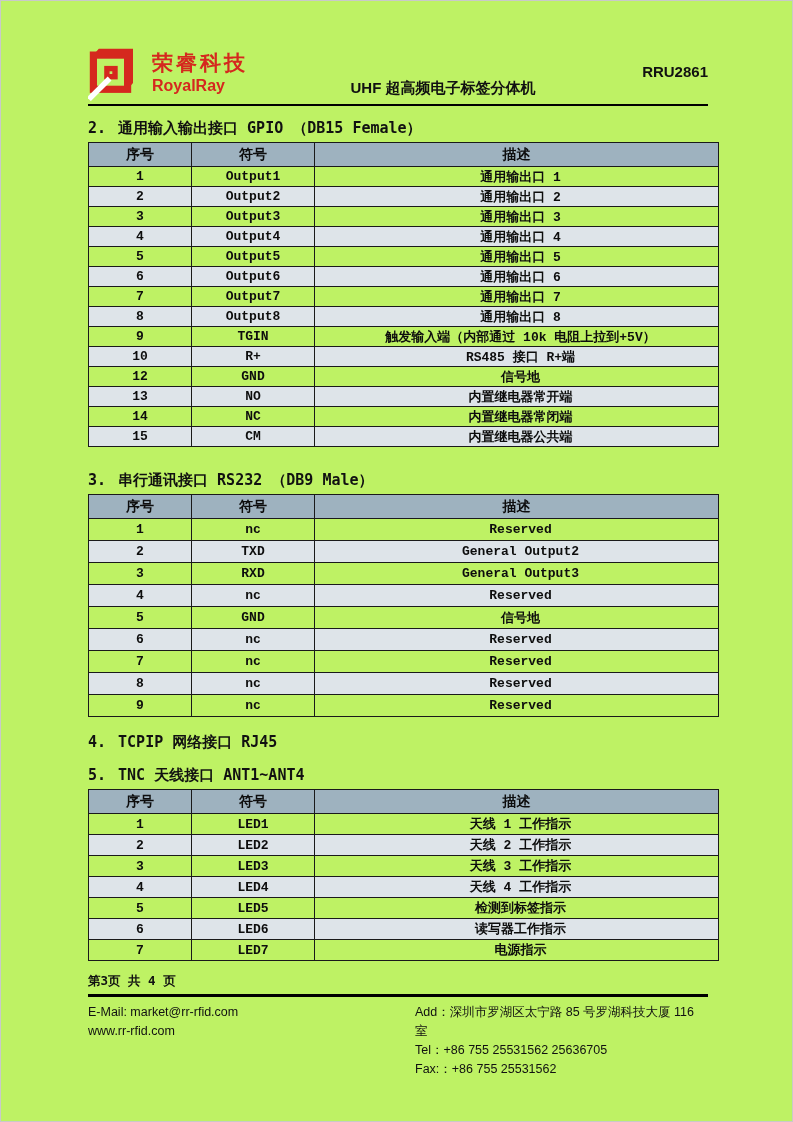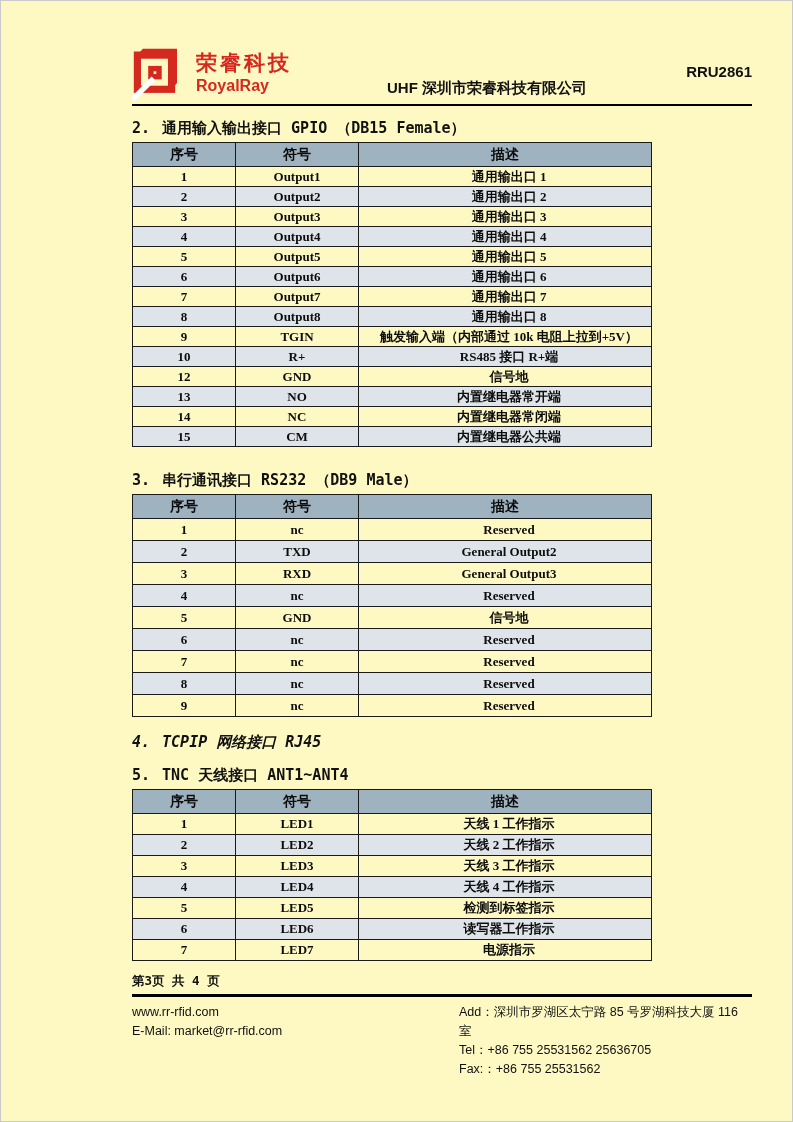--- a/index.html
+++ b/index.html
@@ -1,24 +1,23 @@
 <!DOCTYPE html>
 <html><head>
 <meta charset="utf-8">
 <style>
   * { margin:0; padding:0; box-sizing:border-box; }
   html,body { background:#ffffff; }
   body { font-family:"Liberation Sans","DejaVu Sans",sans-serif; }
   .page {
     position:relative;
     width:793px; height:1122px;
-    background:#fef9c3;
+    background:#bef264;
     border:1px solid #c9c9c9;
     overflow:hidden;
-    padding-left:44px;
   }
   .content { width:620px; margin-left:87px; }
 
   
   .page-header { position:relative; height:105px; border-bottom:2px solid #000; }
   .logo-wrap { position:absolute; left:0; top:46px; display:flex; align-items:flex-start; }
   .logo-icon { width:54px; height:54px; }
   .logo-text { margin-left:10px; padding-top:2px; }
   .logo-cn { font-size:21px; font-weight:bold; color:#d5281e; letter-spacing:3px;
              font-family:"Liberation Sans",sans-serif; }
@@ -28,27 +27,27 @@
                font-size:15px; font-weight:bold; color:#111; }
   .doc-model { position:absolute; right:0; bottom:24px; font-size:15px; font-weight:bold; color:#111; }
 
   
   .sec-heading { font-size:15px; font-weight:bold; color:#111;
                  font-family:"DejaVu Sans Mono","Liberation Mono",monospace;
                  line-height:20px; }
   .sec-heading .num { margin-right:12px; }
   #sec-0 { margin-top:12px; margin-bottom:4px; }
   #sec-1 { margin-top:23px; margin-bottom:4px; }
-  #sec-2 { margin-top:15px;font-style:italic; }
+  #sec-2 { margin-top:15px; }
   #sec-3 { margin-top:13px; }
   #sec-4 { margin-top:13px; margin-bottom:0; }
 
   
-  table { width:520px; border-collapse:collapse; table-layout:fixed;
-          font-family:Liberation Serif, serif; }
+  table { width:631px; border-collapse:collapse; table-layout:fixed;
+          font-family:Liberation Mono, monospace; }
   th, td { border:1px solid #1a1a1a; font-size:13px; font-weight:bold; color:#0d0d0d;
            overflow:hidden; white-space:nowrap; }
   th { background:#9eb2bf; height:24px; text-align:center; font-size:14px; }
   td { text-align:center; }
   td.desc { text-align:center; padding-left:8px; }
   col.c-no  { width:103px; }
   col.c-sym { width:123px; }
   tbody tr:nth-child(even) { background:#dee4e9; }
   #table-gpio td { height:20px; }
   #table-rs232 td { height:22px; }
@@ -76,21 +75,21 @@
           <path d="M12 2 H50 V40 L44 47 V9 H6 Z" fill="#d5281e"></path>
           <rect x="6" y="9" width="38" height="38" fill="none" stroke="#d5281e" stroke-width="8"></rect>
           <rect x="21" y="24" width="9" height="9" fill="none" stroke="#d5281e" stroke-width="6"></rect>
           <line x1="1" y1="58" x2="24" y2="35" stroke="#ffffff" stroke-width="6"></line>
         </svg>
         <div class="logo-text">
           <div class="logo-cn">荣睿科技</div>
           <div class="logo-en">RoyalRay</div>
         </div>
       </div>
-      <div class="doc-title">UHF 深圳市荣睿科技有限公司</div>
+      <div class="doc-title">UHF 超高频电子标签分体机</div>
       <div class="doc-model">RRU2861</div>
     </div>
 
     <div id="sec-0" class="sec-heading">
       <span class="num">2.</span><span>通用输入输出接口 GPIO （DB15 Female）</span>
     </div>
     <table id="table-gpio">
       <colgroup>
           <col class="c-no">
           <col class="c-sym">
@@ -300,22 +299,22 @@
             <td class="desc">电源指示</td>
           </tr>
         </tbody>
       </table>
 
     <div class="page-label">第3页 共 4 页</div>
     <div class="footer-rule"></div>
 
     <div class="footer-cols">
       <div class="footer-left">
+        <div>E-Mail: market@rr-rfid.com</div>
         <div>www.rr-rfid.com</div>
-        <div>E-Mail: market@rr-rfid.com</div>
       </div>
       <div class="footer-right">
         <div>Add：深圳市罗湖区太宁路 85 号罗湖科技大厦 116 室</div>
         <div>Tel：+86 755 25531562 25636705</div>
         <div>Fax:：+86 755 25531562</div>
       </div>
     </div>
 
   </div>
 </div>

